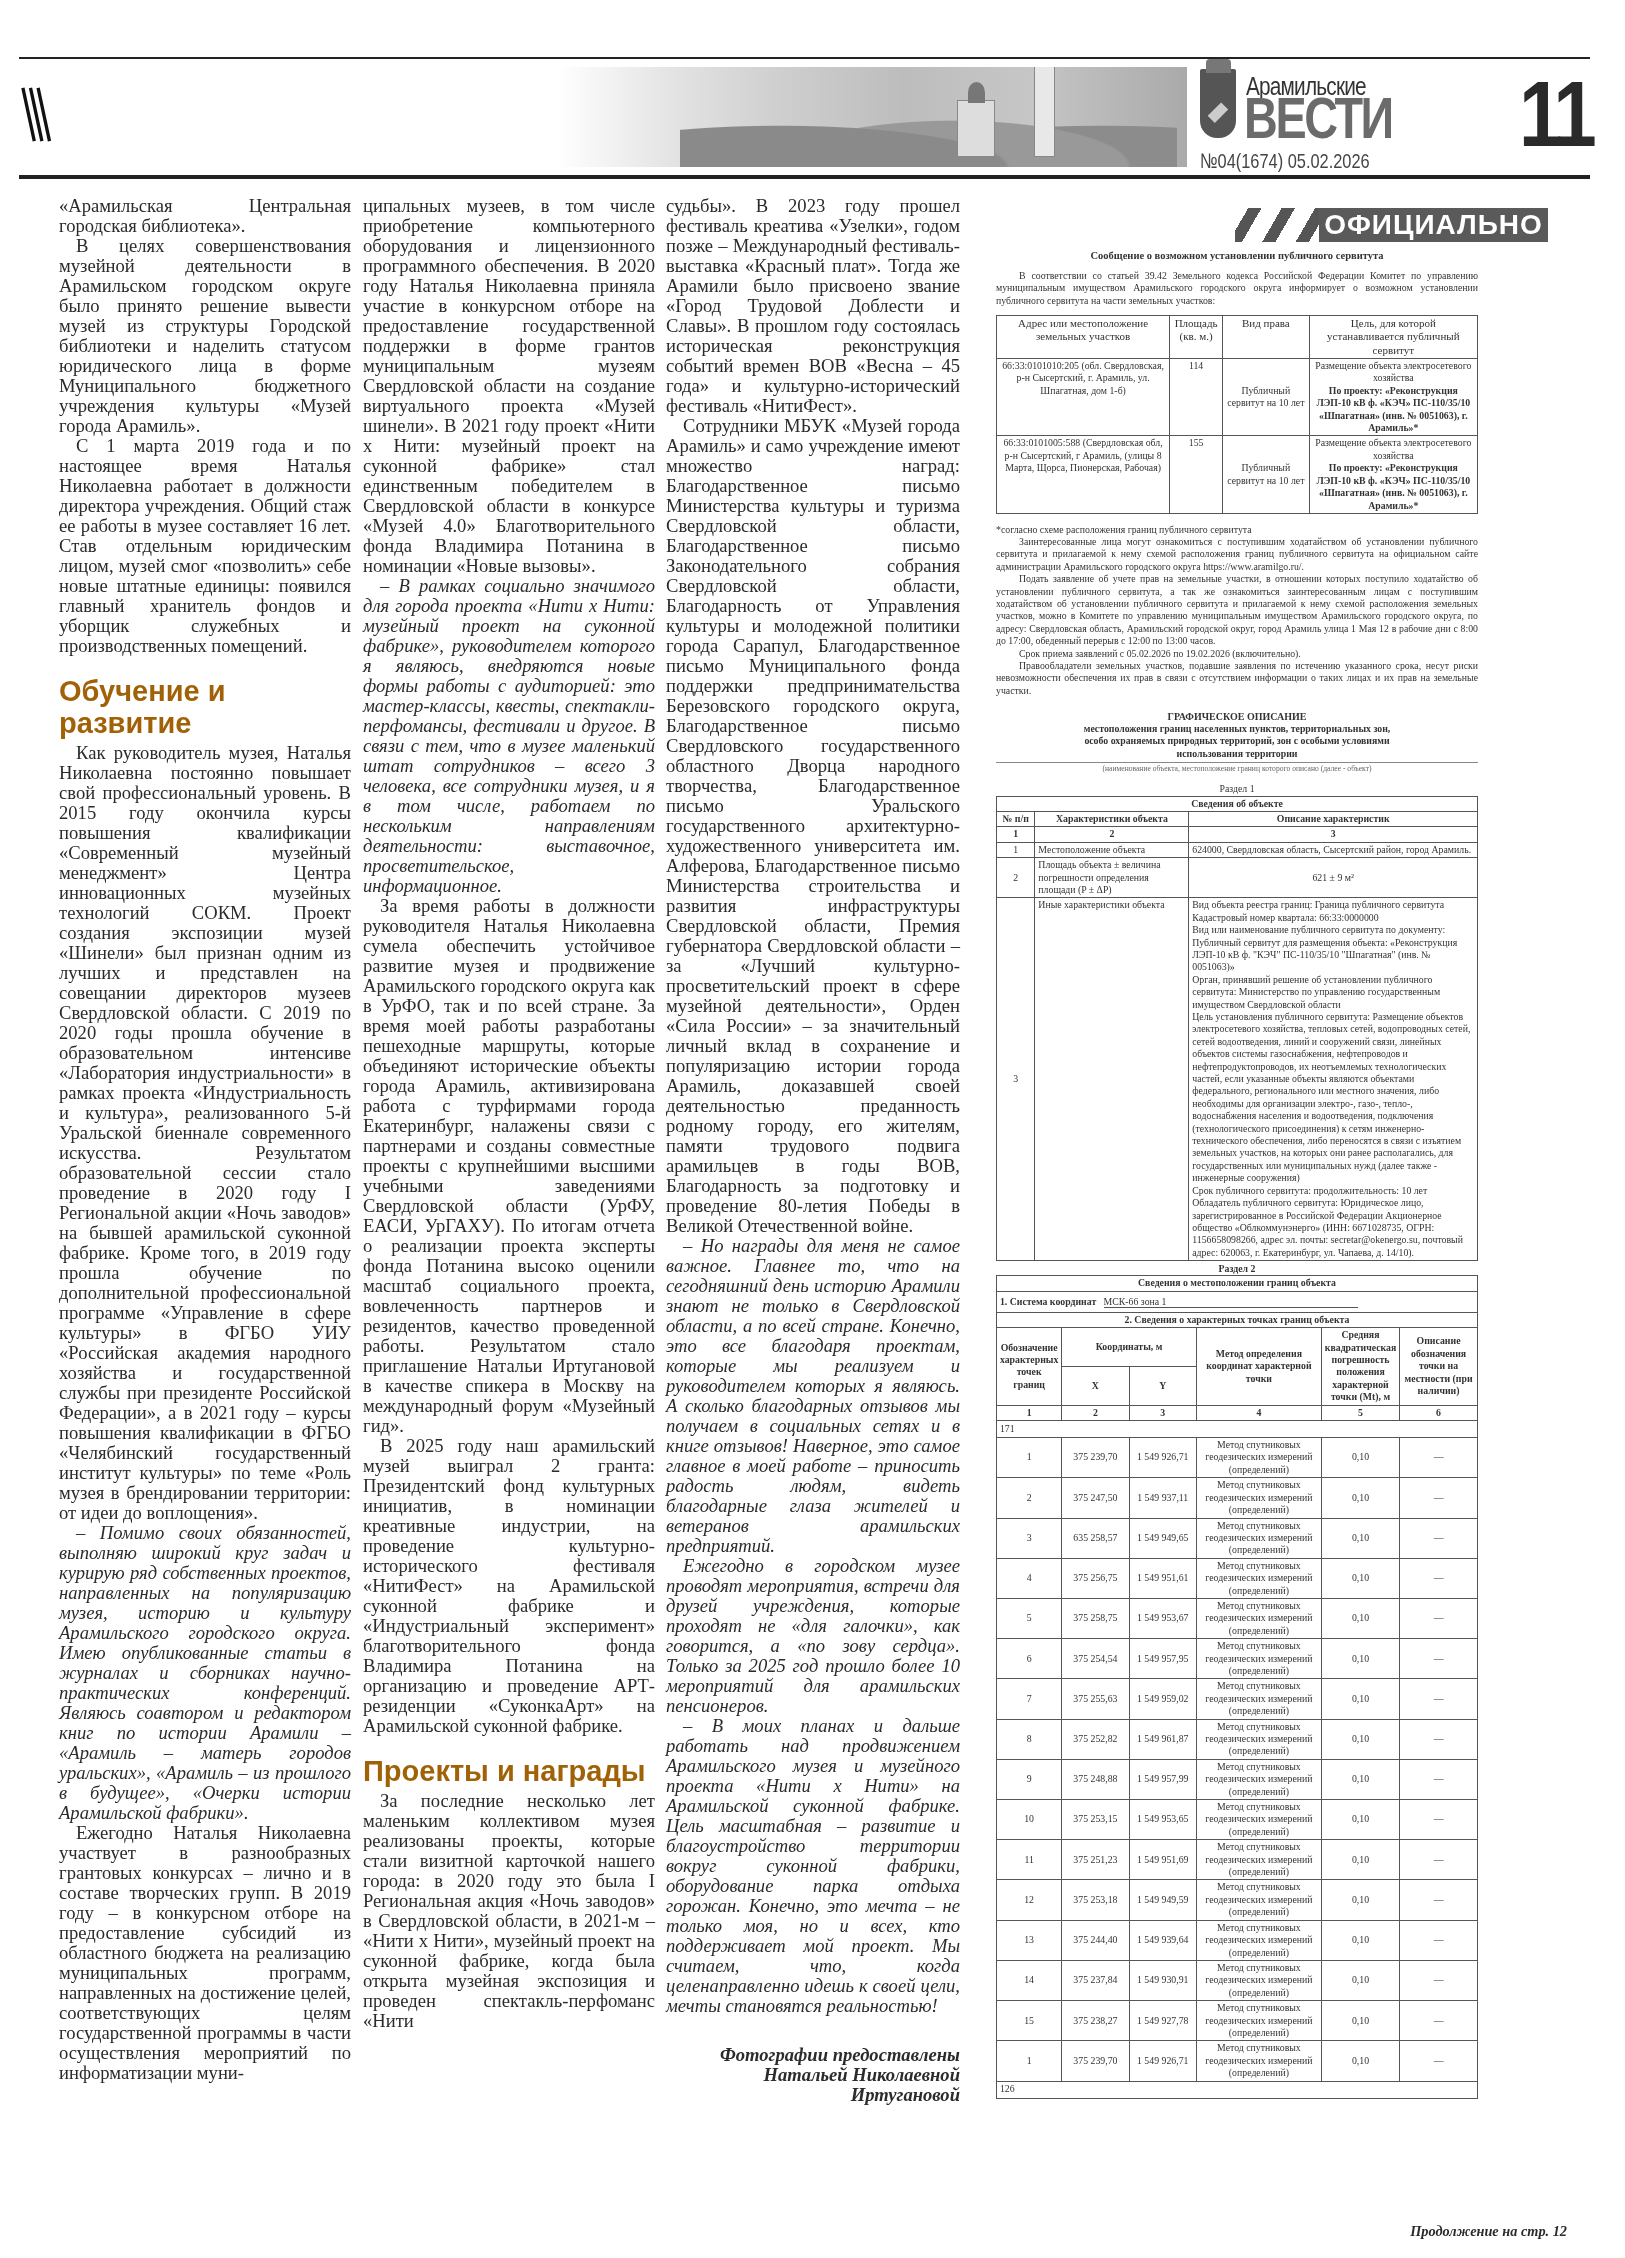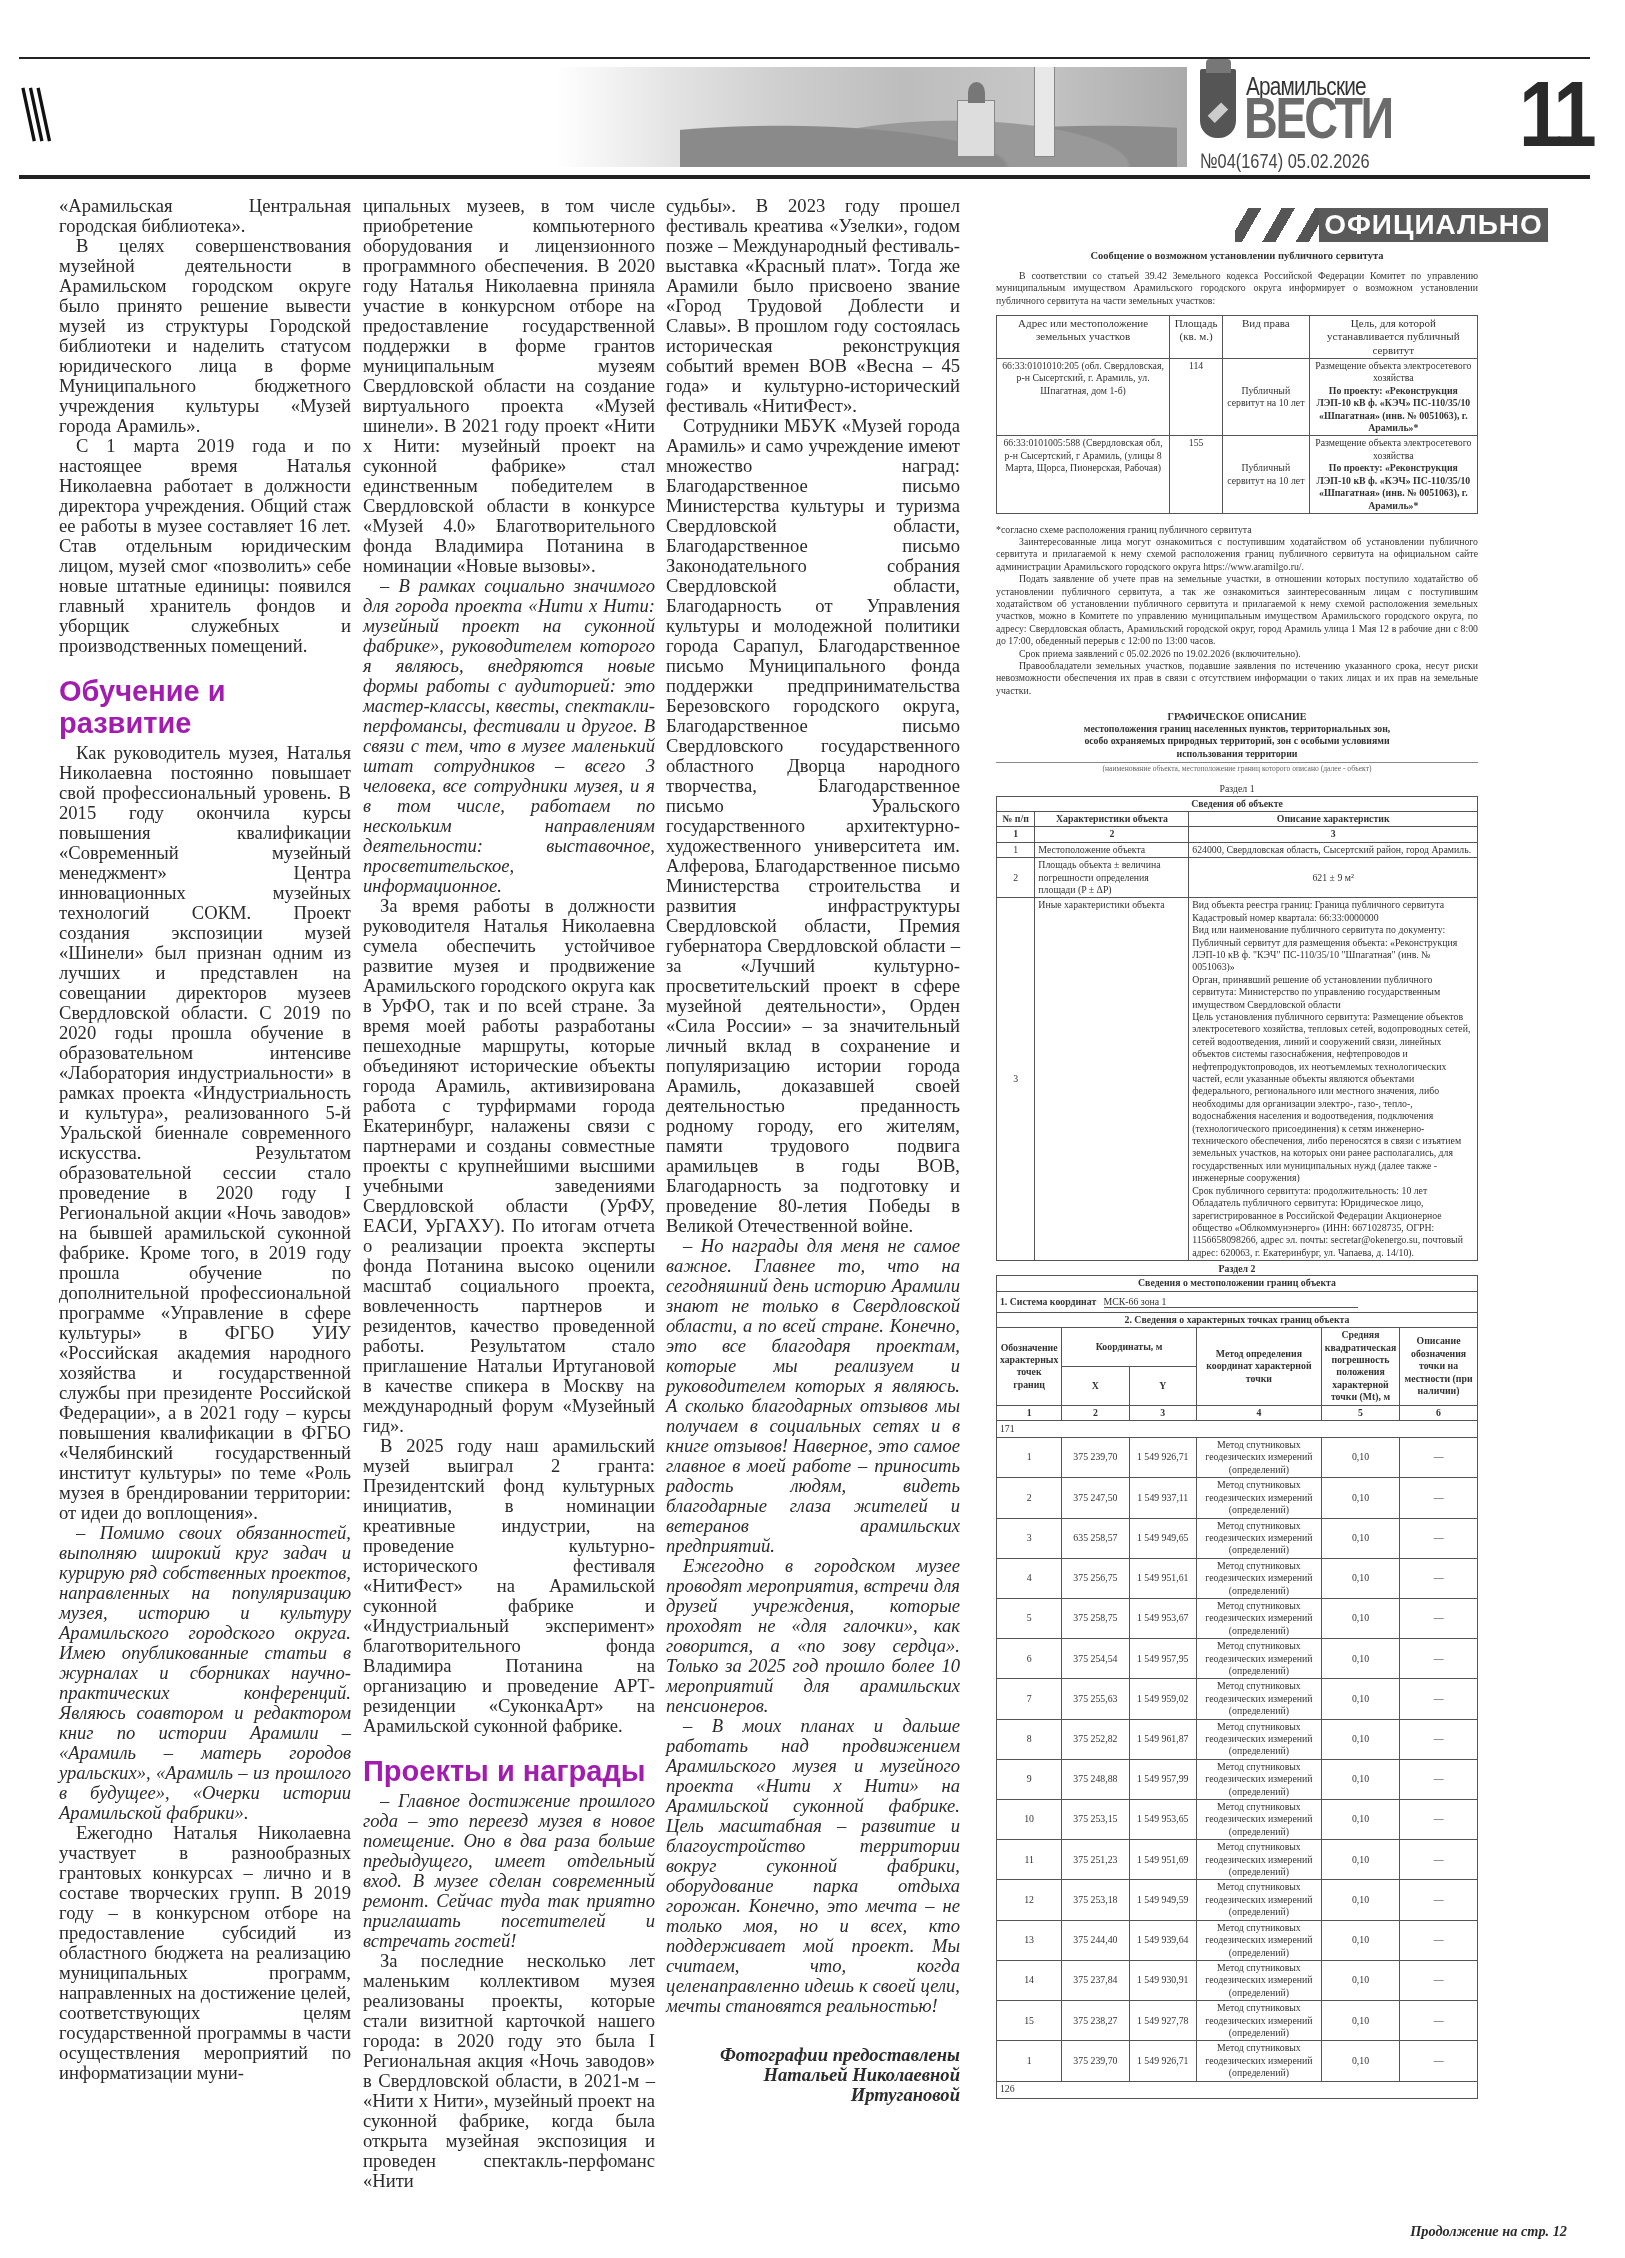--- a/index.html
+++ b/index.html
@@ -28,21 +28,21 @@
   .mast-small { position: absolute; left: 46px; top: 3.8px; font-family: "Liberation Sans Narrow", "Liberation Sans", sans-serif; font-size: 26px; color: #333; letter-spacing: -1px; transform: scaleX(0.8); transform-origin: left; }
   .mast-big { position: absolute; left: 44px; top: 23px; font-family: "Liberation Sans", sans-serif; font-weight: bold; font-size: 57px; color: #6b6b6b; letter-spacing: -2.9px; transform: scaleX(0.82); transform-origin: left; line-height: 57px; }
   .issue { position: absolute; left: 0; top: 82px; font-family: "Liberation Sans", sans-serif; font-size: 21px; color: #444; transform: scaleX(0.78); transform-origin: left; white-space: nowrap; }
   .page-num { position: absolute; right: 0; top: 3.8px; font-family: "Liberation Sans", sans-serif; font-weight: bold; font-size: 92px; color: #2a2a2a; line-height: 86px; letter-spacing: -5.7px; transform: scaleX(0.85); transform-origin: right; }
 
   
   .col { position: absolute; top: 196px; width: 292px; font-size: 18.6px; line-height: 20px; text-align: justify; hyphens: auto; }
   .col p { text-indent: 17px; }
   .col p.noindent { text-indent: 0; }
   .col p.it { font-style: italic; }
-  .col h2 { font-family: "Liberation Sans", "DejaVu Sans", sans-serif; font-weight: bold; font-size: 29px; line-height: 32px; color: #a21caf; text-align: left; margin: 19px 0 3.8px 0; }
+  .col h2 { font-family: "Liberation Sans", "DejaVu Sans", sans-serif; font-weight: bold; font-size: 29px; line-height: 32px; color: #a16207; text-align: left; margin: 19px 0 3.8px 0; }
   .col1 { left: 59px; }
   .col2 { left: 363px; }
   .col3 { left: 666px; width: 294px; }
   .credit { font-style: italic; font-weight: bold; text-align: right; margin-top: 29px; line-height: 20px; }
 
   
   .offbar { position: absolute; left: 1235px; top: 208px; width: 325px; height: 34px; }
   .offbar .stripes { position: absolute; left: 0; top: 0; width: 115px; height: 34px;
     background: repeating-linear-gradient(120deg, transparent 0 11.5px, #555 11.5px 23px, transparent 23px 29px); }
   .offbar .label { position: absolute; left: 84px; top: 0; width: 229px; height: 34px; background: #5a5a5a; color: #fff;
@@ -92,21 +92,20 @@
   <p class="it">– Помимо своих обязанностей, выполняю широкий круг задач и курирую ряд собственных проектов, направленных на популяризацию музея, историю и культуру Арамильского городского округа. Имею опубликованные статьи в журналах и сборниках научно-практических конференций. Являюсь соавтором и редактором книг по истории Арамили – «Арамиль – матерь городов уральских», «Арамиль – из прошлого в будущее», «Очерки истории Арамильской фабрики».</p>
   <p>Ежегодно Наталья Николаевна участвует в разнообразных грантовых конкурсах – лично и в составе творческих групп. В 2019 году – в конкурсном отборе на предоставление субсидий из областного бюджета на реализацию муниципальных программ, направленных на достижение целей, соответствующих целям государственной программы в части осуществления мероприятий по информатизации муни-</p>
 </div>
 
 <div class="col col2">
   <p class="noindent">ципальных музеев, в том числе приобретение компьютерного оборудования и лицензионного программного обеспечения. В 2020 году Наталья Николаевна приняла участие в конкурсном отборе на предоставление государственной поддержки в форме грантов муниципальным музеям Свердловской области на создание виртуального проекта «Музей шинели». В 2021 году проект «Нити x Нити: музейный проект на суконной фабрике» стал единственным победителем в Свердловской области в конкурсе «Музей 4.0» Благотворительного фонда Владимира Потанина в номинации «Новые вызовы».</p>
   <p class="it">– В рамках социально значимого для города проекта «Нити x Нити: музейный проект на суконной фабрике», руководителем которого я являюсь, внедряются новые формы работы с аудиторией: это мастер-классы, квесты, спектакли-перфомансы, фестивали и другое. В связи с тем, что в музее маленький штат сотрудников – всего 3 человека, все сотрудники музея, и я в том числе, работаем по нескольким направлениям деятельности: выставочное, просветительское, информационное.</p>
   <p>За время работы в должности руководителя Наталья Николаевна сумела обеспечить устойчивое развитие музея и продвижение Арамильского городского округа как в УрФО, так и по всей стране. За время моей работы разработаны пешеходные маршруты, которые объединяют исторические объекты города Арамиль, активизирована работа с турфирмами города Екатеринбург, налажены связи с партнерами и созданы совместные проекты с крупнейшими высшими учебными заведениями Свердловской области (УрФУ, ЕАСИ, УрГАХУ). По итогам отчета о реализации проекта эксперты фонда Потанина высоко оценили масштаб социального проекта, вовлеченность партнеров и резидентов, качество проведенной работы. Результатом стало приглашение Натальи Иртугановой в качестве спикера в Москву на международный форум «Музейный гид».</p>
   <p>В 2025 году наш арамильский музей выиграл 2 гранта: Президентский фонд культурных инициатив, в номинации креативные индустрии, на проведение культурно-исторического фестиваля «НитиФест» на Арамильской суконной фабрике и «Индустриальный эксперимент» благотворительного фонда Владимира Потанина на организацию и проведение АРТ-резиденции «СуконкаАрт» на Арамильской суконной фабрике.</p>
   <h2>Проекты и награды</h2>
-  <p class="it">– Главное достижение прошлого года – это переезд музея в новое помещение. Оно в два раза больше предыдущего, имеет отдельный вход. В музее сделан современный ремонт. Сейчас туда так приятно приглашать посетителей и встречать гостей!</p>
   <p>За последние несколько лет маленьким коллективом музея реализованы проекты, которые стали визитной карточкой нашего города: в 2020 году это была I Региональная акция «Ночь заводов» в Свердловской области, в 2021-м – «Нити x Нити», музейный проект на суконной фабрике, когда была открыта музейная экспозиция и проведен спектакль-перфоманс «Нити</p>
 </div>
 
 <div class="col col3">
   <p class="noindent">судьбы». В 2023 году прошел фестиваль креатива «Узелки», годом позже – Международный фестиваль-выставка «Красный плат». Тогда же Арамили было присвоено звание «Город Трудовой Доблести и Славы». В прошлом году состоялась историческая реконструкция событий времен ВОВ «Весна – 45 года» и культурно-исторический фестиваль «НитиФест».</p>
   <p>Сотрудники МБУК «Музей города Арамиль» и само учреждение имеют множество наград: Благодарственное письмо Министерства культуры и туризма Свердловской области, Благодарственное письмо Законодательного собрания Свердловской области, Благодарность от Управления культуры и молодежной политики города Сарапул, Благодарственное письмо Муниципального фонда поддержки предпринимательства Березовского городского округа, Благодарственное письмо Свердловского государственного областного Дворца народного творчества, Благодарственное письмо Уральского государственного архитектурно-художественного университета им. Алферова, Благодарственное письмо Министерства строительства и развития инфраструктуры Свердловской области, Премия губернатора Свердловской области – за «Лучший культурно-просветительский проект в сфере музейной деятельности», Орден «Сила России» – за значительный личный вклад в сохранение и популяризацию истории города Арамиль, доказавшей своей деятельностью преданность родному городу, его жителям, памяти трудового подвига арамильцев в годы ВОВ, Благодарность за подготовку и проведение 80-летия Победы в Великой Отечественной войне.</p>
   <p class="it">– Но награды для меня не самое важное. Главнее то, что на сегодняшний день историю Арамили знают не только в Свердловской области, а по всей стране. Конечно, это все благодаря проектам, которые мы реализуем и руководителем которых я являюсь. А сколько благодарных отзывов мы получаем в социальных сетях и в книге отзывов! Наверное, это самое главное в моей работе – приносить радость людям, видеть благодарные глаза жителей и ветеранов арамильских предприятий.</p>
   <p class="it">Ежегодно в городском музее проводят мероприятия, встречи для друзей учреждения, которые проходят не «для галочки», как говорится, а «по зову сердца». Только за 2025 год прошло более 10 мероприятий для арамильских пенсионеров.</p>
   <p class="it">– В моих планах и дальше работать над продвижением Арамильского музея и музейного проекта «Нити x Нити» на Арамильской суконной фабрике. Цель масштабная – развитие и благоустройство территории вокруг суконной фабрики, оборудование парка отдыха горожан. Конечно, это мечта – не только моя, но и всех, кто поддерживает мой проект. Мы считаем, что, когда целенаправленно идешь к своей цели, мечты становятся реальностью!</p>
   <div class="credit">

